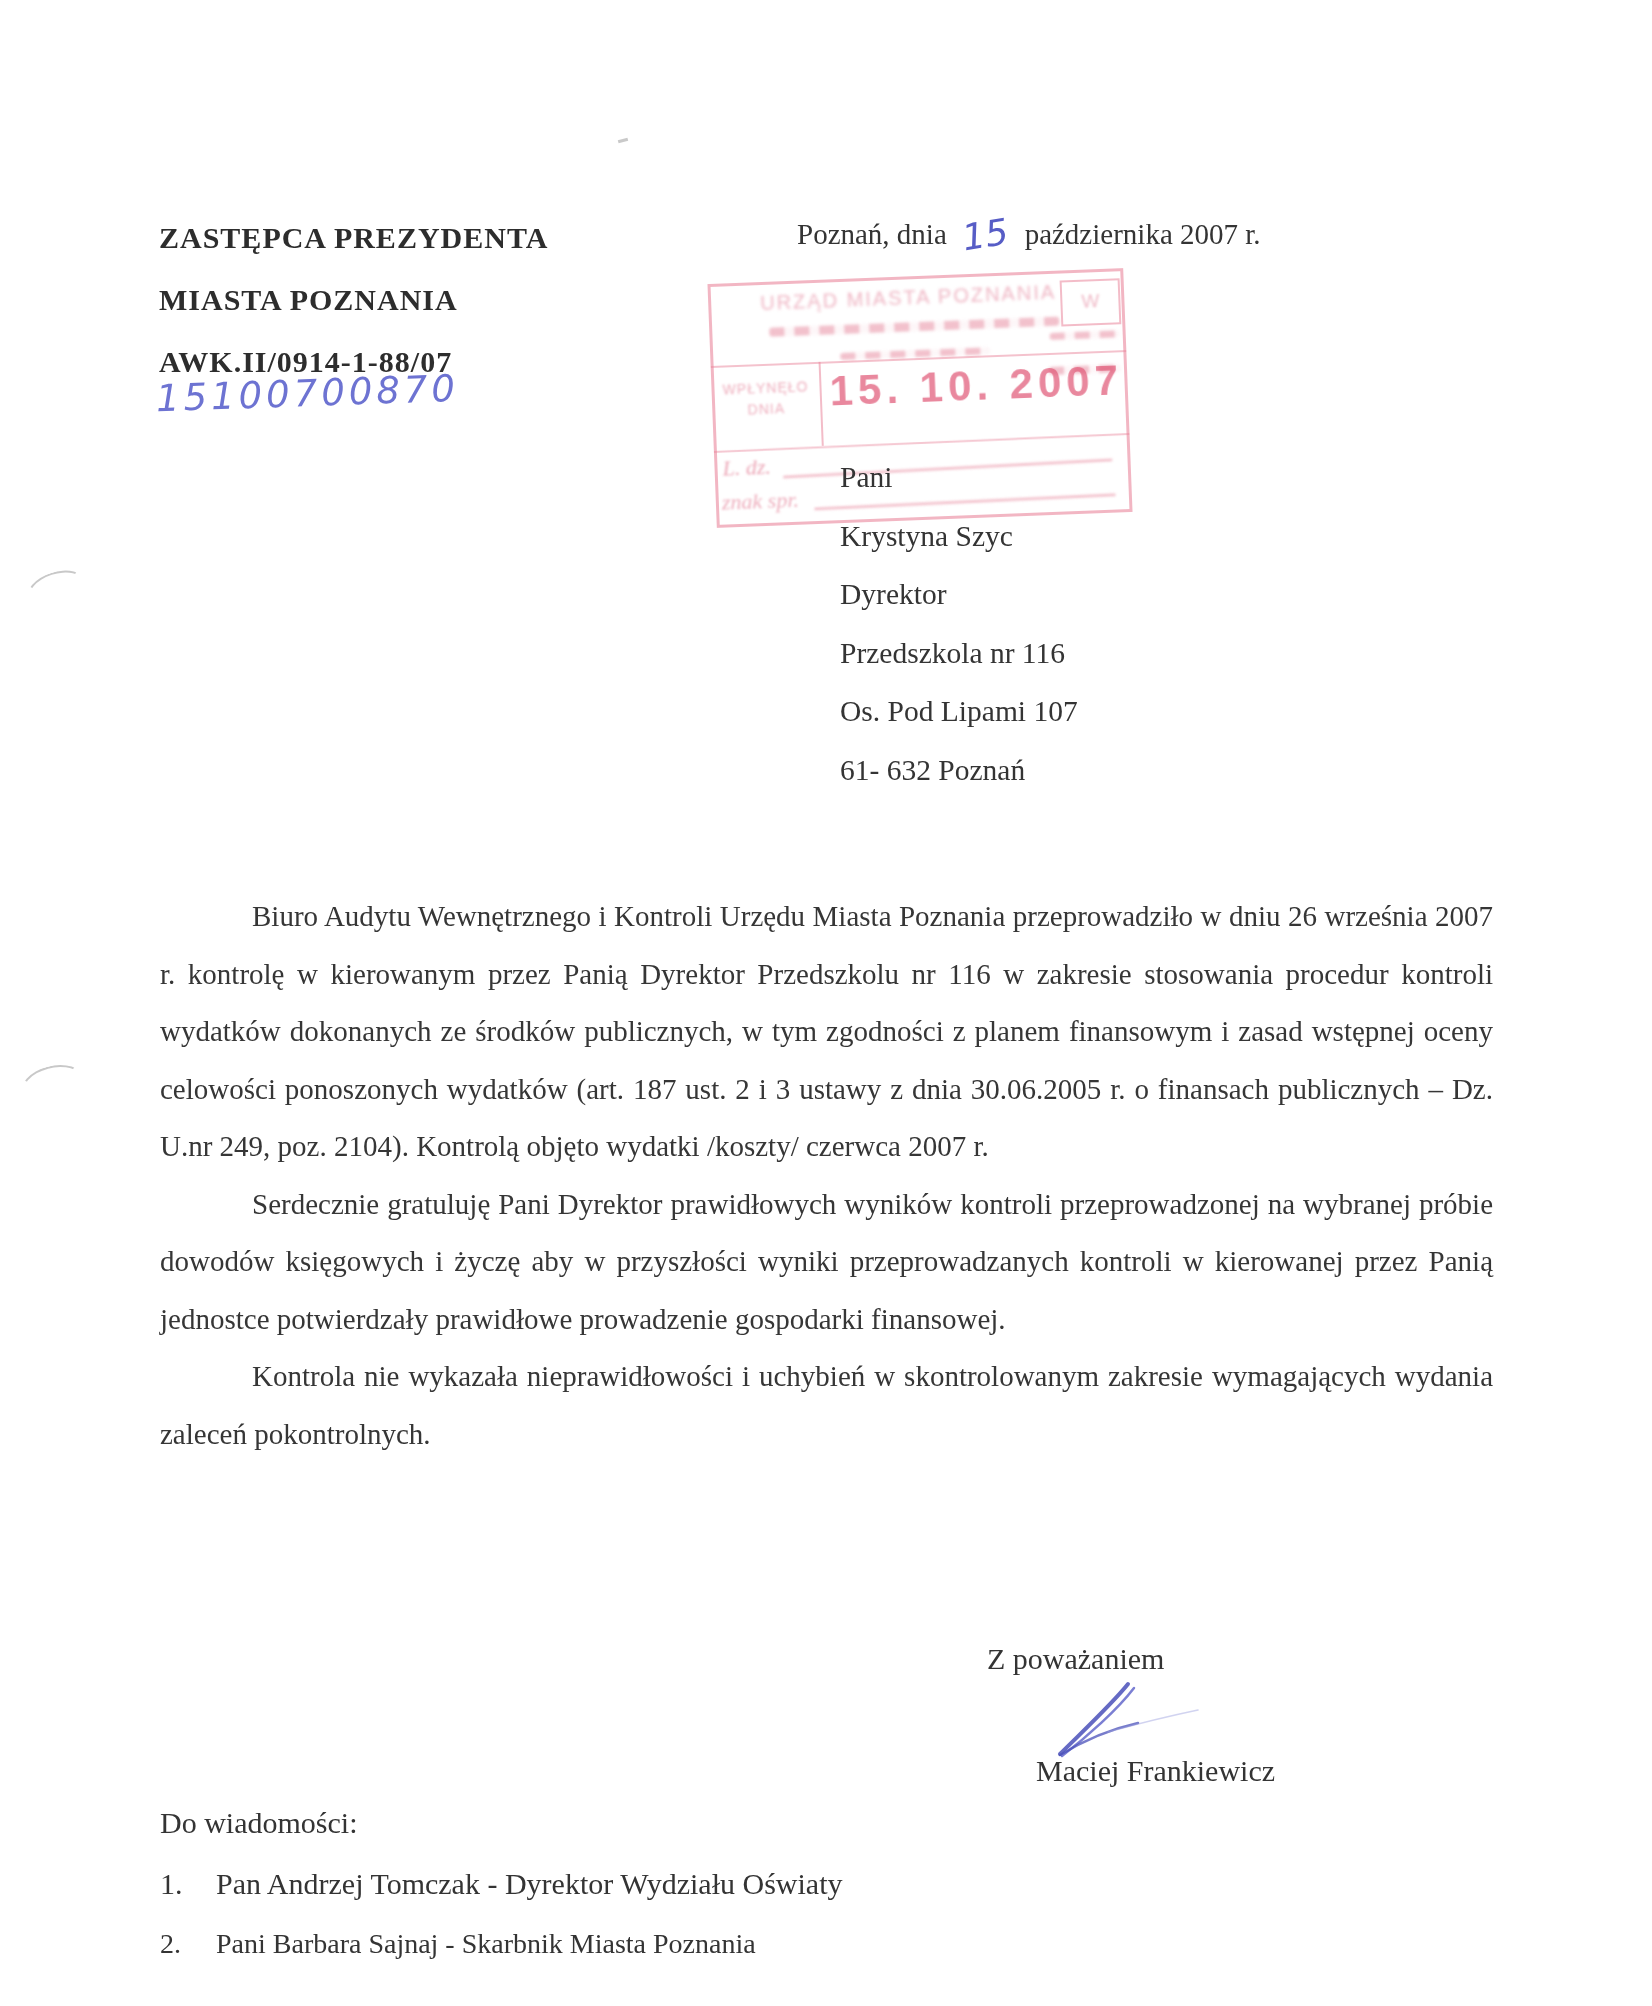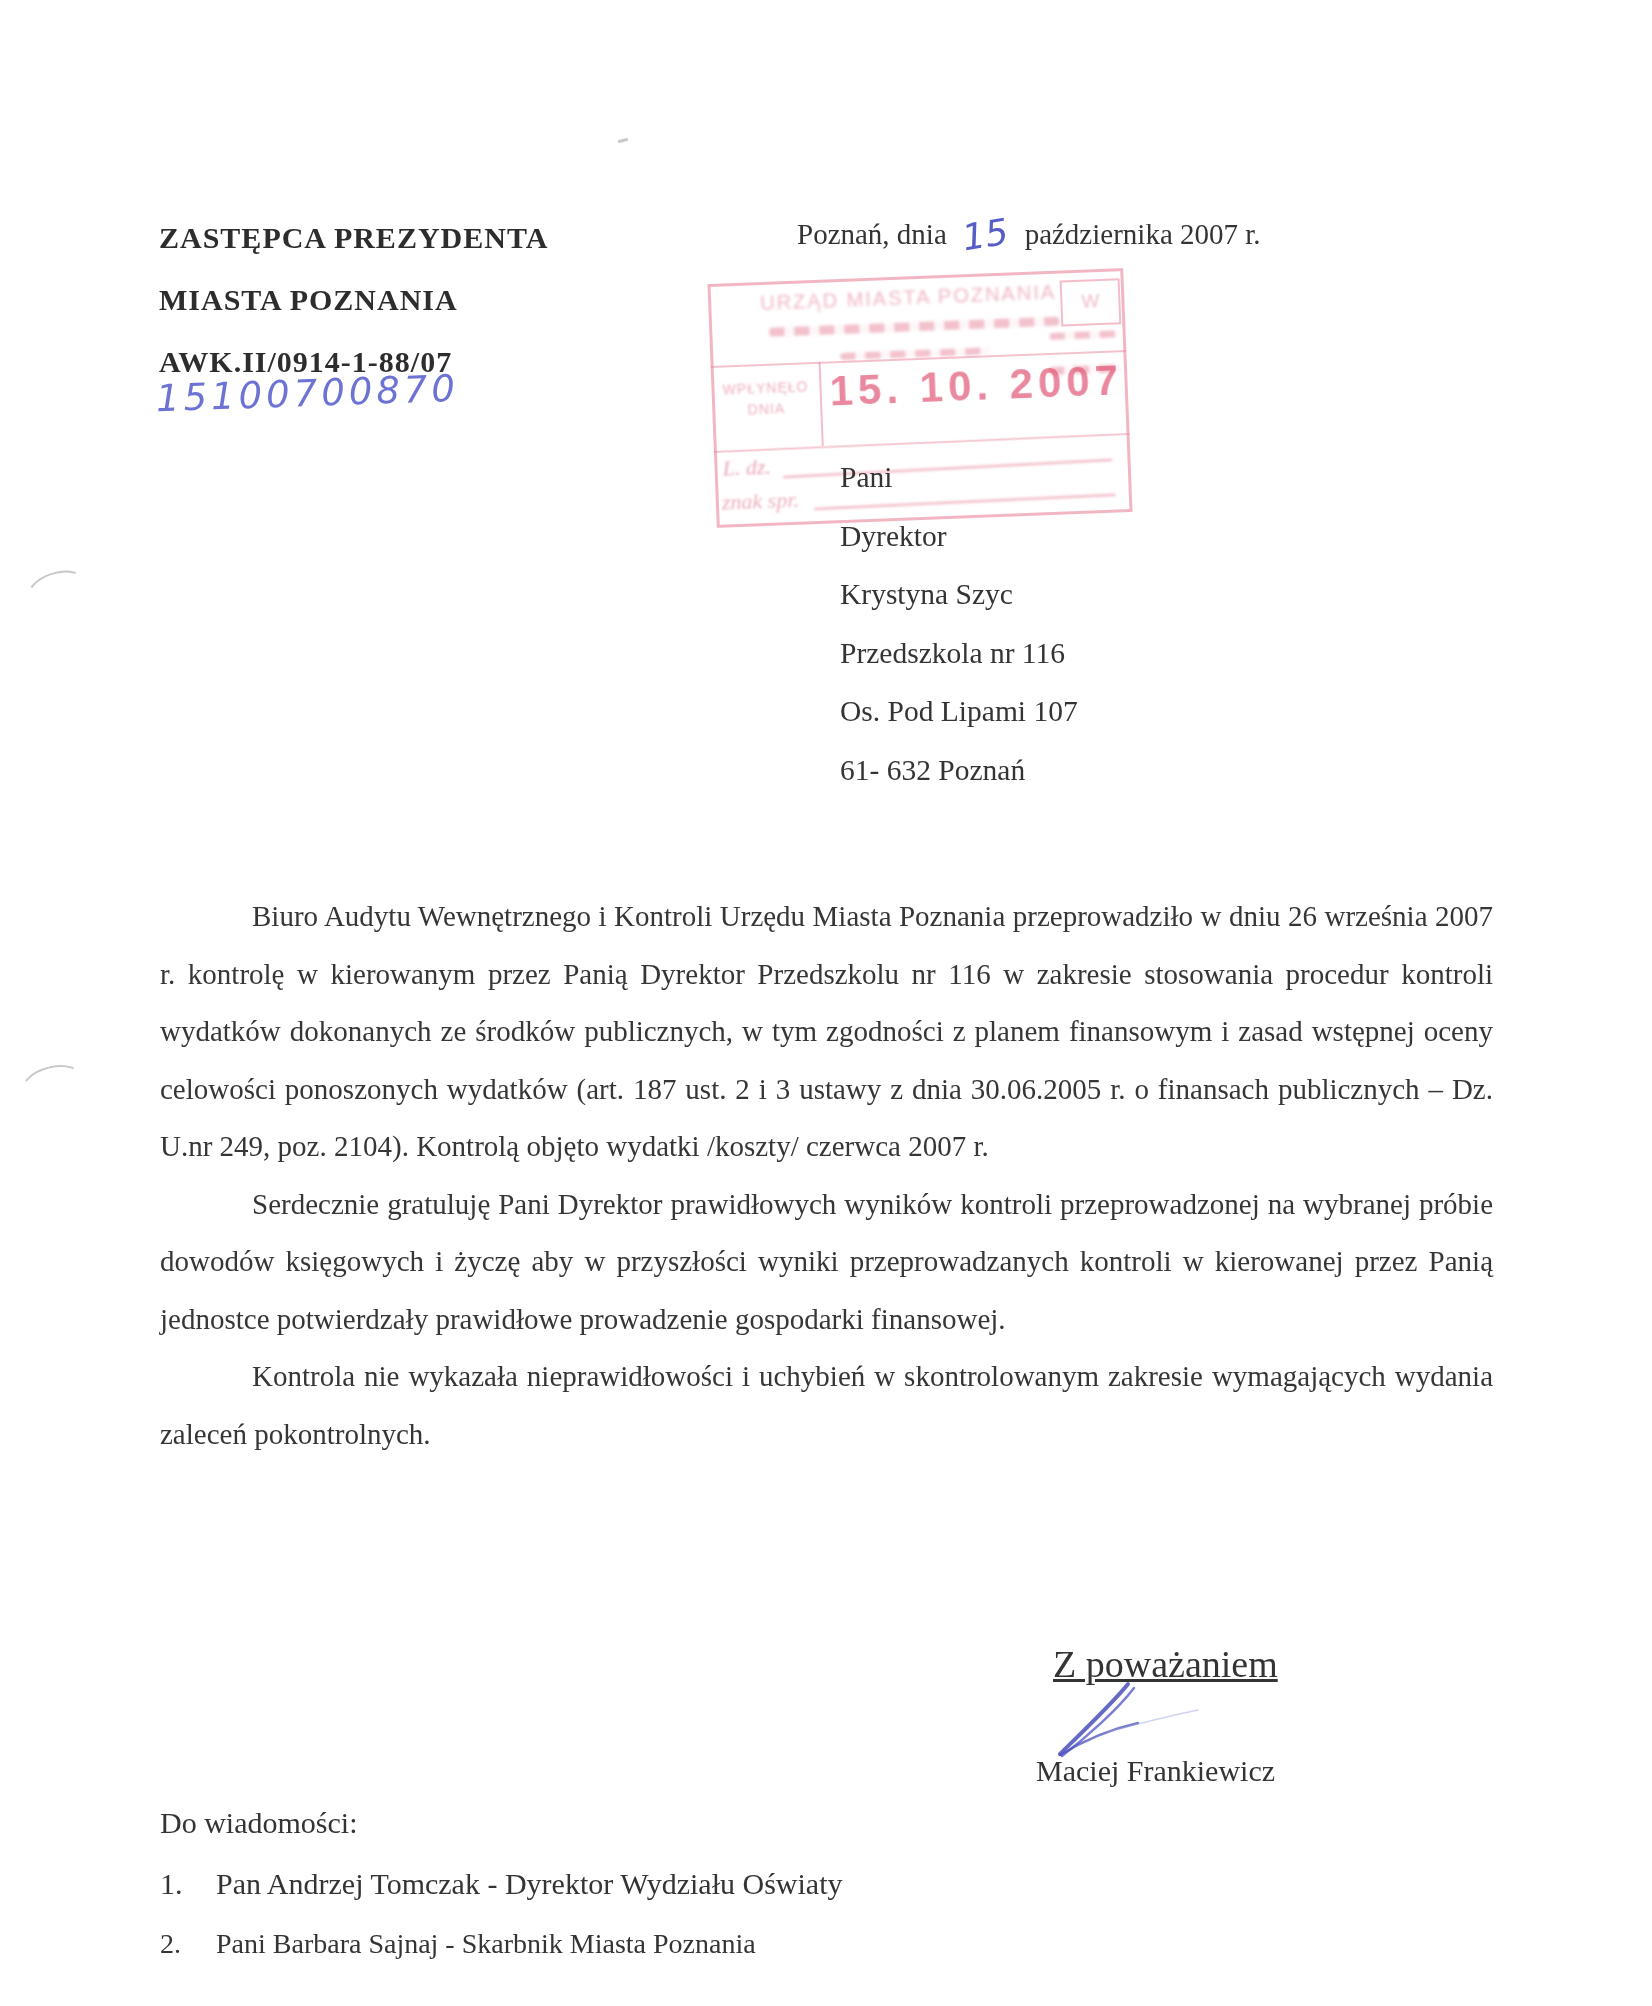--- a/index.html
+++ b/index.html
@@ -74,21 +74,21 @@
   
   .recipient { position:absolute; left:840px; top:448px; }
   .recipient-line { font-size:29.5px; line-height:58.5px; white-space:nowrap; }
   
   .body-text { position:absolute; left:160px; top:888px; width:1333px; }
   .body-text p {
     margin:0; text-indent:92px; text-align:justify;
     font-size:29px; line-height:57.5px; color:#363636;
   }
   
-  .closing-salutation { position:absolute; left:1053px; top:1642px; font-size:38px;text-decoration:underline; }
+  .closing-salutation { position:absolute; left:987px; top:1642px; font-size:30px; }
   .signature-svg { position:absolute; left:1046px; top:1678px; }
   .signer-name { position:absolute; left:1036px; top:1754px; font-size:30px; white-space:nowrap; }
   
   .dist-heading { position:absolute; left:160px; top:1806px; font-size:30px; }
   .dist-item { position:absolute; left:160px; font-size:30px; display:flex; white-space:nowrap; }
   .dist-item .num { width:56px; }
   .dist-item-1 { top:1867px; }
   .dist-item-2 { top:1928px; font-size:28px; }
   
   .arc { position:absolute; border:2px solid transparent; border-top:2px solid rgba(110,110,110,0.38); border-radius:50%; }
@@ -133,22 +133,22 @@
     </div>
     <div class="stamp-date">15. 10. 2007</div>
     <div class="ldz-label">L. dz.</div>
     <div class="squiggle sq1"></div>
     <div class="znak-label">znak spr.</div>
     <div class="squiggle sq2"></div>
   </div>
 
   <div class="recipient">
     <div class="recipient-line">Pani</div>
+    <div class="recipient-line">Krystyna Szyc</div>
     <div class="recipient-line">Dyrektor</div>
-    <div class="recipient-line">Krystyna Szyc</div>
     <div class="recipient-line">Przedszkola nr 116</div>
     <div class="recipient-line">Os. Pod Lipami 107</div>
     <div class="recipient-line">61- 632 Poznań</div>
   </div>
 
   <div class="body-text">
     <p>Biuro Audytu Wewnętrznego i Kontroli Urzędu Miasta Poznania przeprowadziło w dniu 26 września 2007 r. kontrolę w kierowanym przez Panią Dyrektor Przedszkolu nr 116 w zakresie stosowania procedur kontroli wydatków dokonanych ze środków publicznych, w tym zgodności z planem finansowym i zasad wstępnej oceny celowości ponoszonych wydatków (art. 187 ust. 2 i 3 ustawy z dnia 30.06.2005 r. o finansach publicznych – Dz. U.nr 249, poz. 2104). Kontrolą objęto wydatki /koszty/ czerwca 2007 r.</p>
     <p>Serdecznie gratuluję Pani Dyrektor prawidłowych wyników kontroli przeprowadzonej na wybranej próbie dowodów księgowych i życzę aby w przyszłości wyniki przeprowadzanych kontroli w kierowanej przez Panią jednostce potwierdzały prawidłowe prowadzenie gospodarki finansowej.</p>
     <p>Kontrola nie wykazała nieprawidłowości i uchybień w skontrolowanym zakresie wymagających wydania zaleceń pokontrolnych.</p>
   </div>

